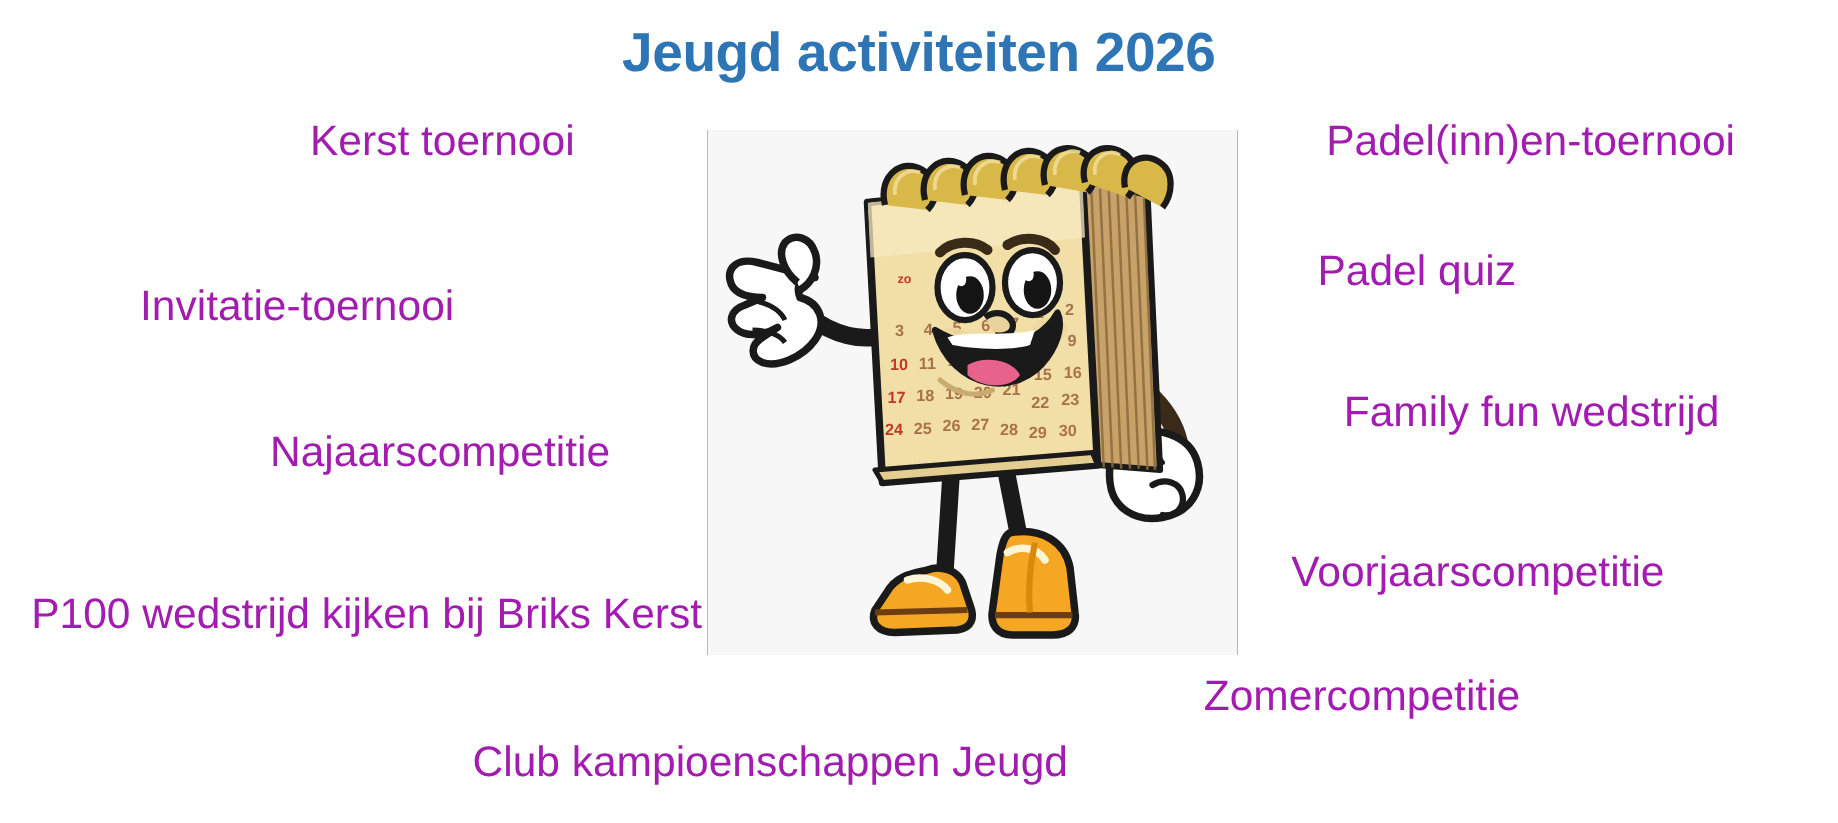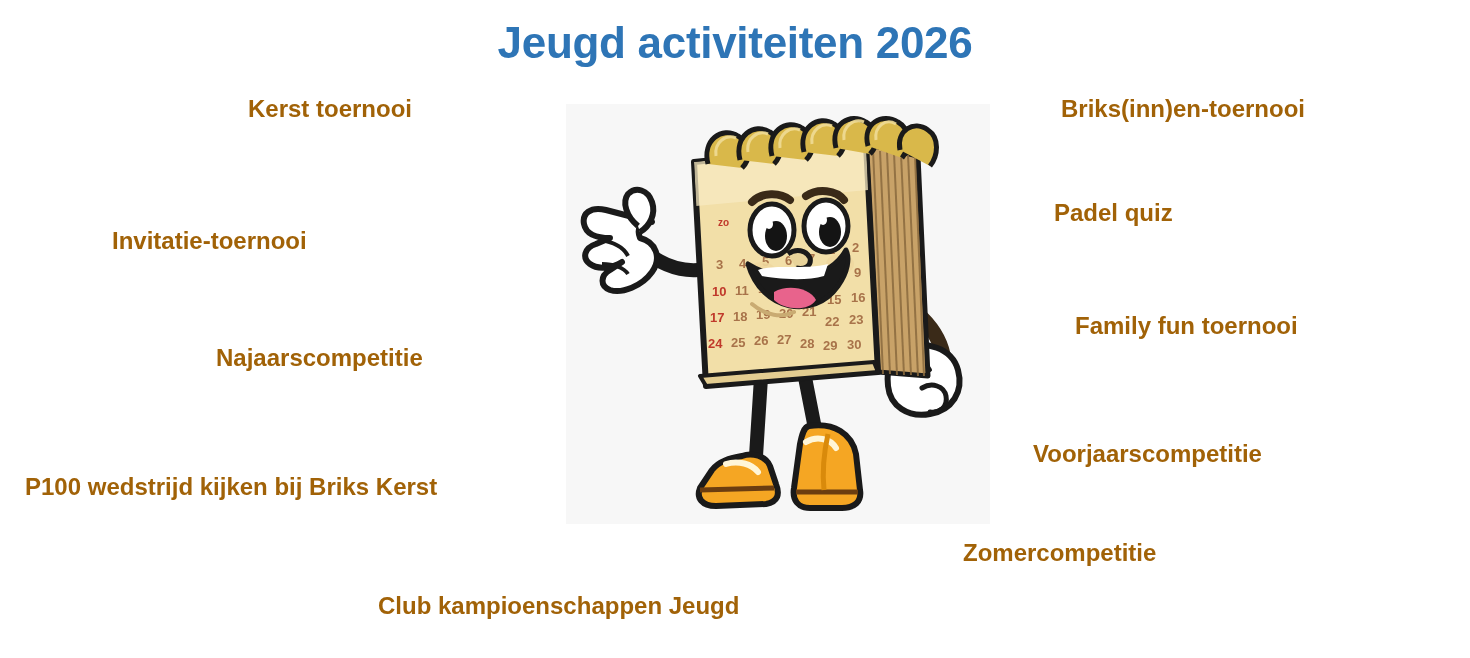--- a/index.html
+++ b/index.html
@@ -30,23 +30,23 @@
     font-size: 44px;
     font-weight: bold;
     color: #2e75b6;
     letter-spacing: -0.3px;
     white-space: nowrap;
   }
 
   
   .activity {
     position: absolute;
-    font-size: 24px;
-    font-weight: bold;
-    color: #a16207;
+    font-size: 34px;
+    font-weight: normal;
+    color: #a21caf;
     white-space: nowrap;
     line-height: 1.05;
   }
 
   
   #mascot-panel {
     position: absolute;
     left: 566px;
     top: 104px;
     width: 424px;
@@ -71,25 +71,25 @@
   <div id="slide-title">Jeugd activiteiten 2026</div>
 
   <div class="activity" style="left:248px; top:96px;">Kerst toernooi</div>
 
   <div class="activity" style="left:100px; top:228px;margin-left:12px;">Invitatie-toernooi</div>
 
   <div class="activity" style="left:216px; top:345px;">Najaarscompetitie</div>
 
   <div class="activity" style="left:25px; top:474px;">P100 wedstrijd kijken bij Briks Kerst</div>
 
-  <div class="activity" style="left:1061px; top:96px;">Briks(inn)en-toernooi</div>
+  <div class="activity" style="left:1061px; top:96px;">Padel(inn)en-toernooi</div>
 
   <div class="activity" style="left:1030px; top:200px;margin-left:24px;">Padel quiz</div>
 
-  <div class="activity" style="left:1075px; top:313px;">Family fun toernooi</div>
+  <div class="activity" style="left:1075px; top:313px;">Family fun wedstrijd</div>
 
   <div class="activity" style="left:1033px; top:441px;">Voorjaarscompetitie</div>
 
   <div class="activity" style="left:963px; top:540px;">Zomercompetitie</div>
 
   <div class="activity" style="left:378px; top:593px;">Club kampioenschappen Jeugd</div>
 
   <div id="mascot-panel">
     <svg id="mascot-svg" viewBox="0 0 424 420" xmlns="http://www.w3.org/2000/svg">
       <defs>

